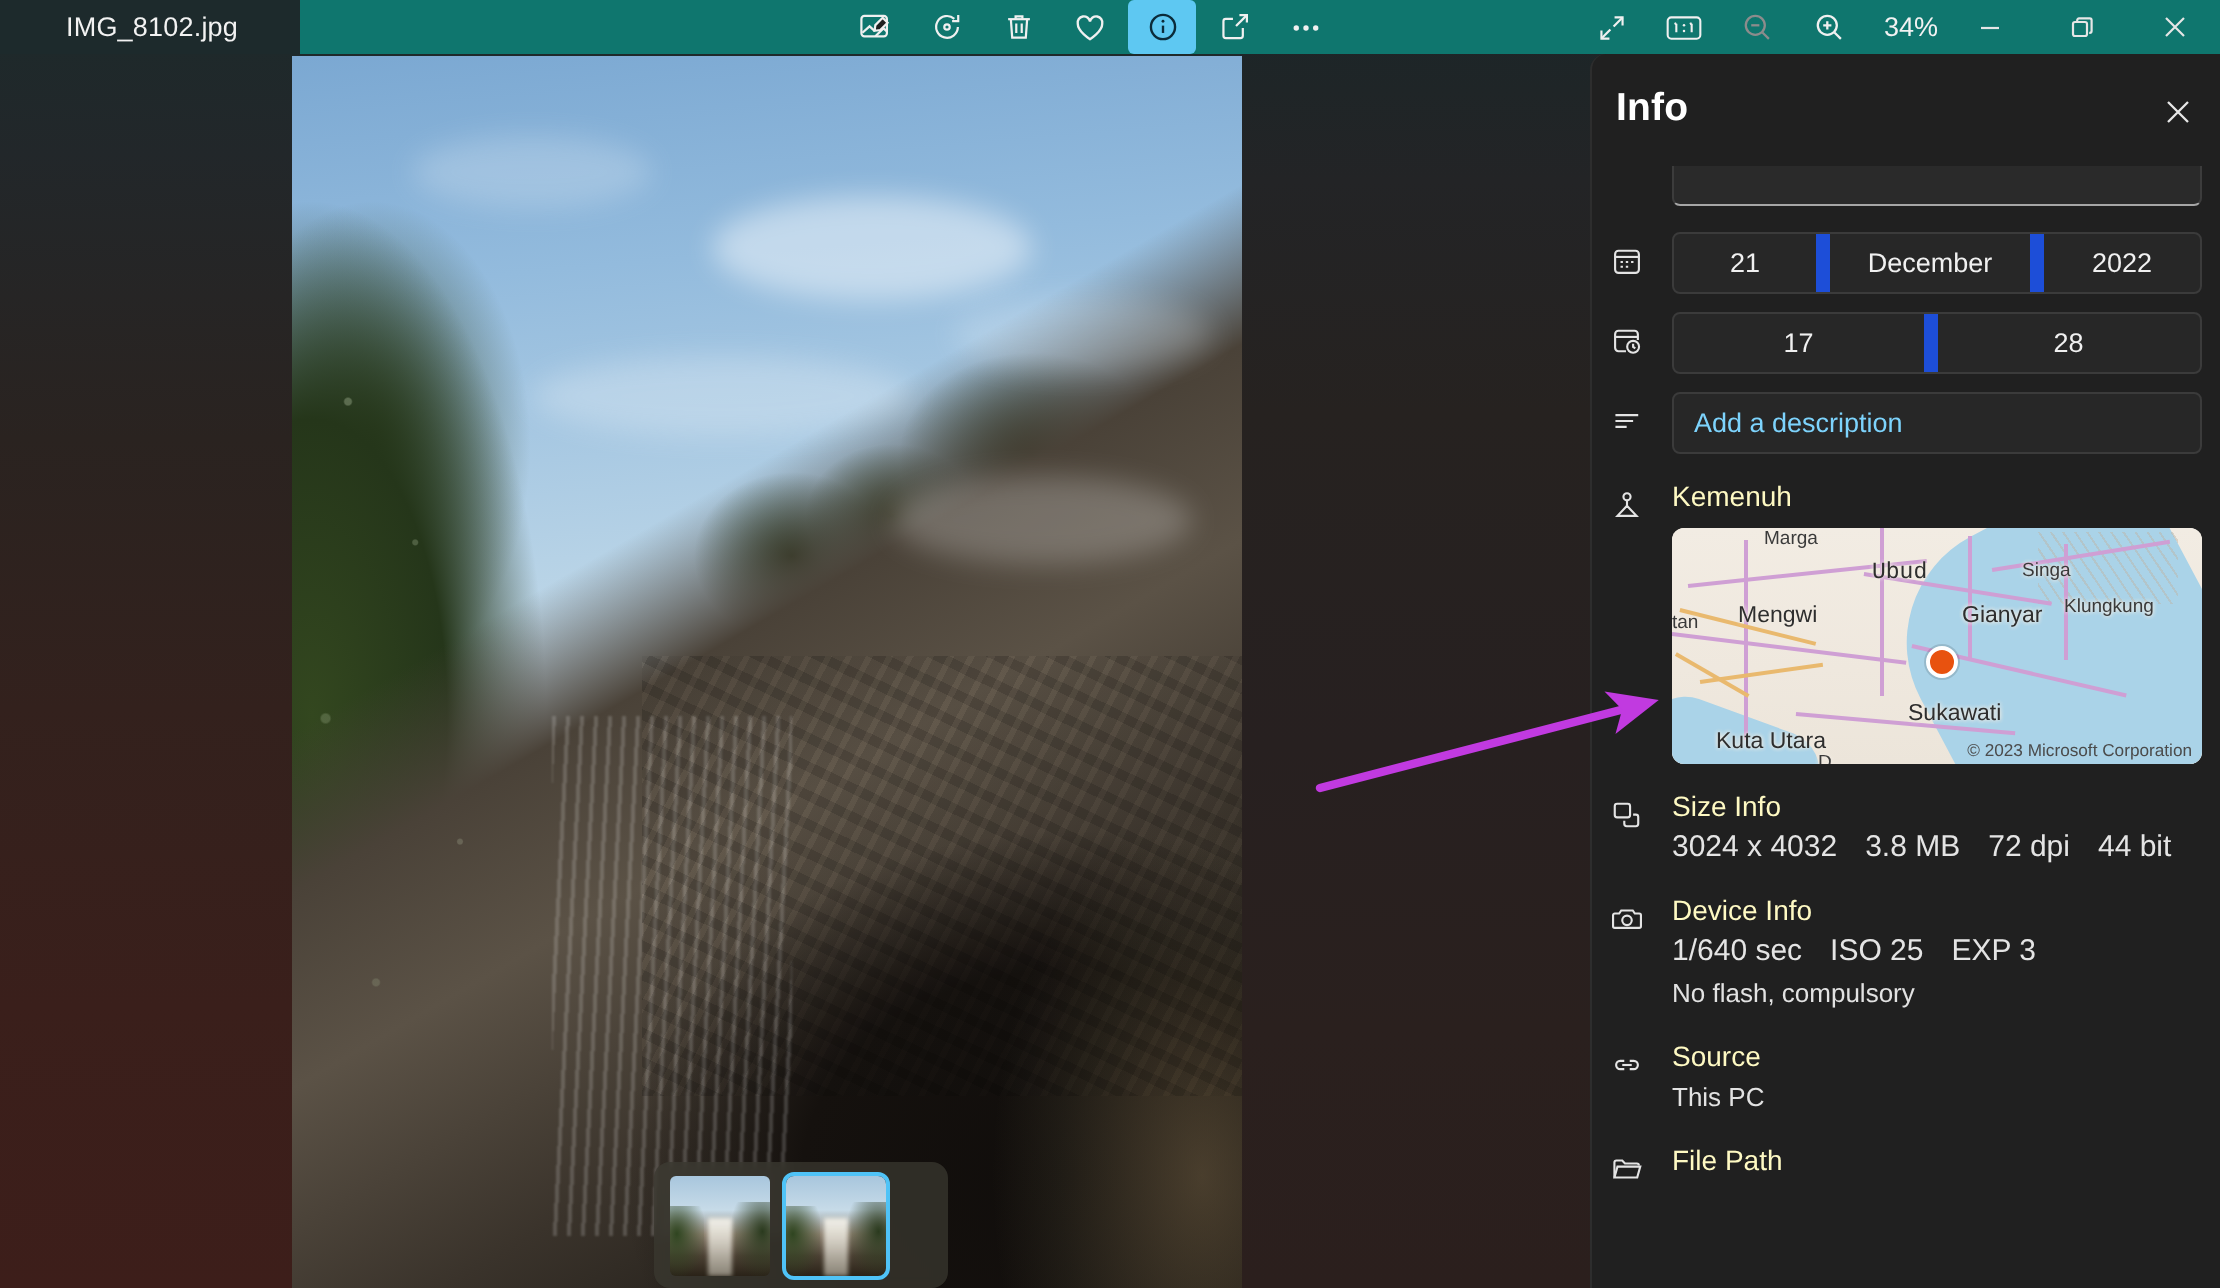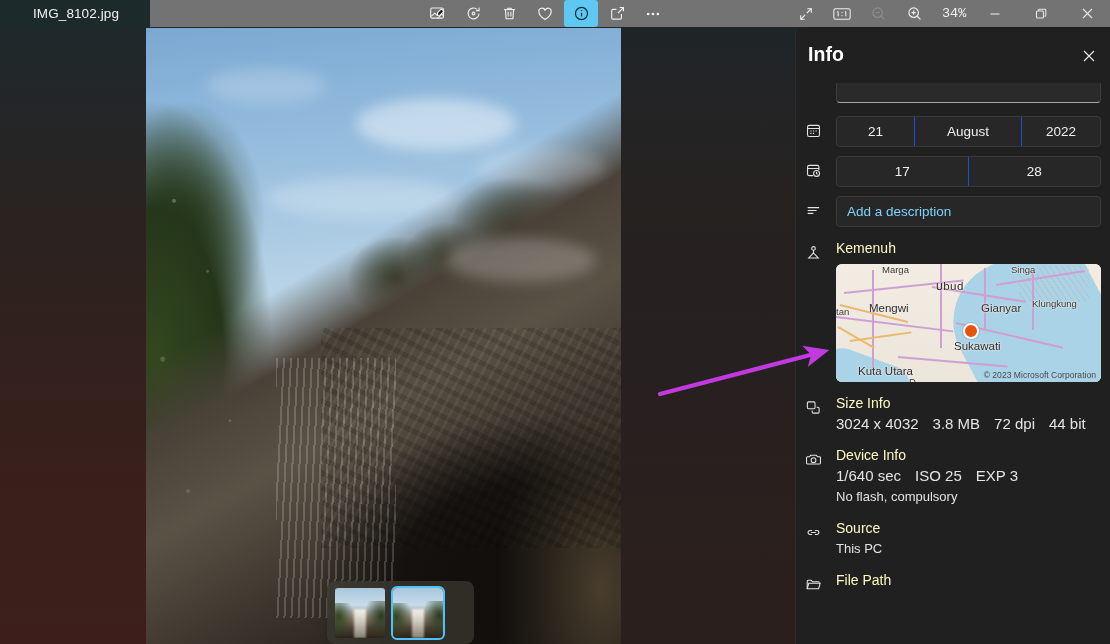--- a/index.html
+++ b/index.html
@@ -24,21 +24,21 @@
   }
   .backdrop-right {
     position: absolute; left: 620px; top: 0; width: 490px; height: 644px;
     background:
       linear-gradient(180deg, #1b2628 0%, #232426 14%, #262220 32%, #272020 58%, #2a201e 80%, #2b1f1d 100%);
   }
 
   
   .titlebar {
     position: absolute; left: 0; top: 0; width: 1110px; height: 27px;
-    background: #737373;
+    background: #0f766e;
     z-index: 40;
   }
   .titlebar-left {
     position: absolute; left: 0; top: 0; height: 27px; width: 150px;
     background: #1d2a2c;
   }
   .filename {
     position: absolute; left: 33px; top: 0; height: 27px;
     display: flex; align-items: center;
     color: #f2f2f2; font-size: 13.5px; letter-spacing: 0.1px;
@@ -57,21 +57,21 @@
   .tbtn.active { background: #5ec8f2; color: #0b2b3a; }
   .tbtn svg { display: block; }
 
   .right-group {
     position: absolute; left: 790px; top: 0; height: 27px;
     display: flex; align-items: center; gap: 4px;
   }
   .right-group .tbtn { width: 32px; }
   .tbtn.dim { color: #8c8c8c; }
   .zoom-pct {
-    color: #f2f2f2; font-size: 13.5px; padding: 0 8px; white-space: nowrap; font-family: Liberation Mono, monospace;
+    color: #f2f2f2; font-size: 13.5px; padding: 0 8px; white-space: nowrap;
   }
   .wincontrols {
     position: absolute; right: 0; top: 0; height: 27px;
     display: flex; align-items: center;
   }
   .wbtn {
     width: 46px; height: 27px;
     display: flex; align-items: center; justify-content: center;
     color: #e6e6e6;
   }
@@ -235,21 +235,21 @@
     height: 31px;
     border: 1px solid #3b3b3b;
     border-radius: 4px;
     background: #272727;
     overflow: hidden;
   }
   .seg {
     flex: 1;
     display: flex; align-items: center; justify-content: center;
     color: #f0f0f0; font-size: 13.5px;
-    border-right: 1px solid #1d4ed8;
+    border-right: 7px solid #1d4ed8;
   }
   .seg:last-child { border-right: none; }
   .seg.day { flex: 0 0 78px; }
   .seg.month { flex: 1; }
   .seg.year { flex: 0 0 78px; }
   .seg.half { flex: 1 1 50%; }
 
   .desc-field {
     height: 31px;
     border: 1px solid #3b3b3b;
@@ -505,21 +505,21 @@
         <div class="row-icon">
           <svg width="17" height="17" viewBox="0 0 20 20" fill="none" stroke="currentColor" stroke-width="1.25">
             <rect x="3" y="4" width="14" height="13" rx="2"></rect>
             <path d="M3 7.6h14"></path>
             <path d="M6.2 10.6h1.4M9.3 10.6h1.4M12.4 10.6h1.4M6.2 13.4h1.4M9.3 13.4h1.4"></path>
           </svg>
         </div>
         <div class="row-content">
           <div class="seg-field">
             <div class="seg day">21</div>
-            <div class="seg month">August</div>
+            <div class="seg month">December</div>
             <div class="seg year">2022</div>
           </div>
         </div>
       </div>
 
       <div class="row row-gap-8">
         <div class="row-icon">
           <svg width="17" height="17" viewBox="0 0 20 20" fill="none" stroke="currentColor" stroke-width="1.25">
             <path d="M16.4 9.4V6a2 2 0 0 0-2-2H5a2 2 0 0 0-2 2v8a2 2 0 0 0 2 2h4.4"></path>
             <path d="M3 7.6h13.4"></path>
@@ -576,24 +576,24 @@
             <div class="map-road y" style="left:4px;  top:40px; width:70px;  transform:rotate(14deg);"></div>
             <div class="map-road y" style="left:14px; top:76px; width:62px;  transform:rotate(-8deg);"></div>
             <div class="map-road y" style="left:2px;  top:62px; width:42px;  transform:rotate(30deg);"></div>
             <div class="map-road" style="left:62px; top:92px; width:110px; transform:rotate(5deg);"></div>
 
             <div class="map-label big" style="left: 100px; top: 16px; font-family: Liberation Mono, monospace;">Ubud</div>
               <div class="map-label big" style="left: 145px; top: 38px;">Gianyar</div>
               <div class="map-label" style="left: 196px; top: 34px;">Klungkung</div>
               <div class="map-label big" style="left: 33px; top: 38px; text-align: center;">Mengwi</div>
               <div class="map-label" style="left: 0px; top: 42px;">tan</div>
-              <div class="map-label big" style="left: 118px; top: 76px;">Sukawati</div>
+              <div class="map-label big" style="left: 118px; top: 87px;">Sukawati</div>
               <div class="map-label big" style="left: 22px; top: 101px;">Kuta Utara</div>
               <div class="map-label" style="left: 46px; top: 0px;">Marga</div>
-              <div class="map-label" style="left: 175px; top: 0px;">Singa</div>
+              <div class="map-label" style="left: 175px; top: 16px;">Singa</div>
               <div class="map-label" style="left: 73px; top: 112px;">D</div>
               <div class="map-pin"></div>
             <div class="map-attrib">© 2023 Microsoft Corporation</div>
           </div>
         </div>
       </div>
 
       <div class="row row-gap-11">
         <div class="row-icon">
           <svg width="17" height="17" viewBox="0 0 20 20" fill="none" stroke="currentColor" stroke-width="1.25">

